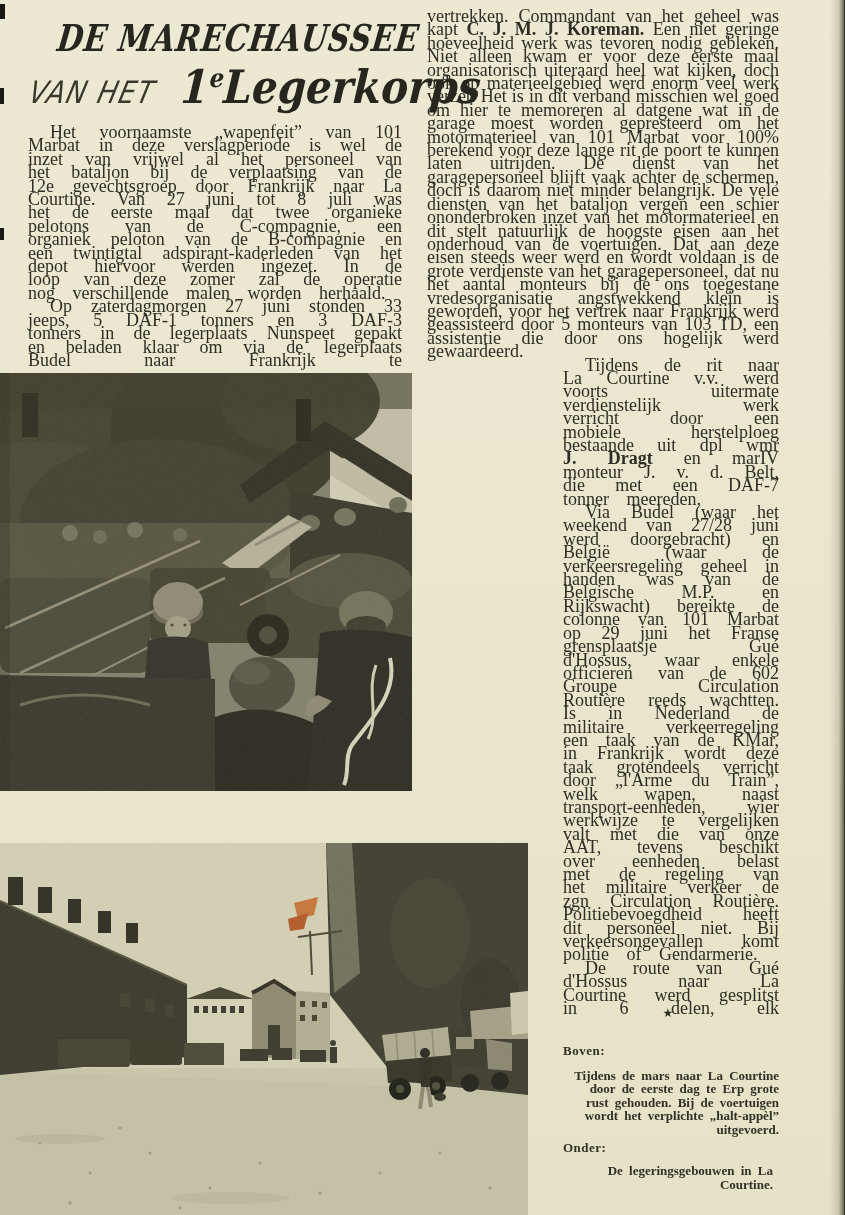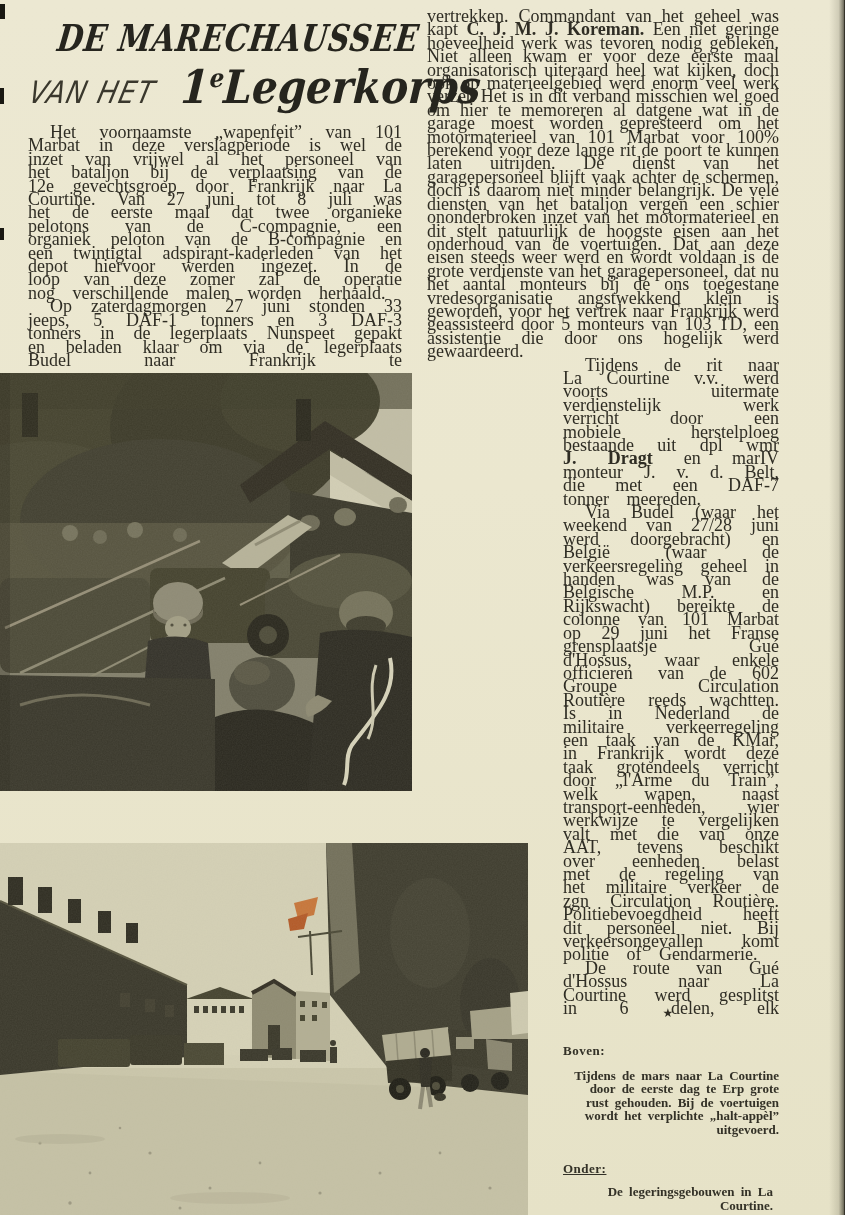--- a/index.html
+++ b/index.html
@@ -60,21 +60,21 @@
   .p-wide{word-spacing:0.5px;}
   .wrap-spacer{float:left;width:136px;height:920px;}
   .p-narrow{word-spacing:13px;}
   
   .star{position:absolute;left:654px;top:1006px;width:28px;text-align:center;
         font-size:12px;z-index:2;color:var(--ink,#2f2d24);}
   
   .captions{position:absolute;left:563px;top:1044px;width:216px;z-index:2;
             font-weight:bold;font-size:13px;line-height:13.6px;color:#333127;}
   .cap-label{margin:0 0 11px 0;text-align:left;letter-spacing:0.5px;}
-  .cap-label.second{margin:25px 0 10px 0;text-decoration:underline;}
+  .cap-label.second{margin:4px 0 10px 0;}
   .cap-body{margin:0;text-align:right;word-spacing:3px;hyphens:auto;}
   .cap-body.second{padding-right:6px;}
   
   .photo{position:absolute;z-index:1;display:block;}
   .photo-top{left:0;top:373px;}
   .photo-bottom{left:0;top:843px;}
   
   .edge-right{position:absolute;right:0;top:0;bottom:0;width:16px;z-index:4;
     background:linear-gradient(to right, rgba(60,58,40,0) 0%, rgba(60,58,40,0.16) 60%, rgba(30,28,18,0.55) 90%, #15140d 100%);}
   .mark{position:absolute;left:0;background:#191812;z-index:5;}

